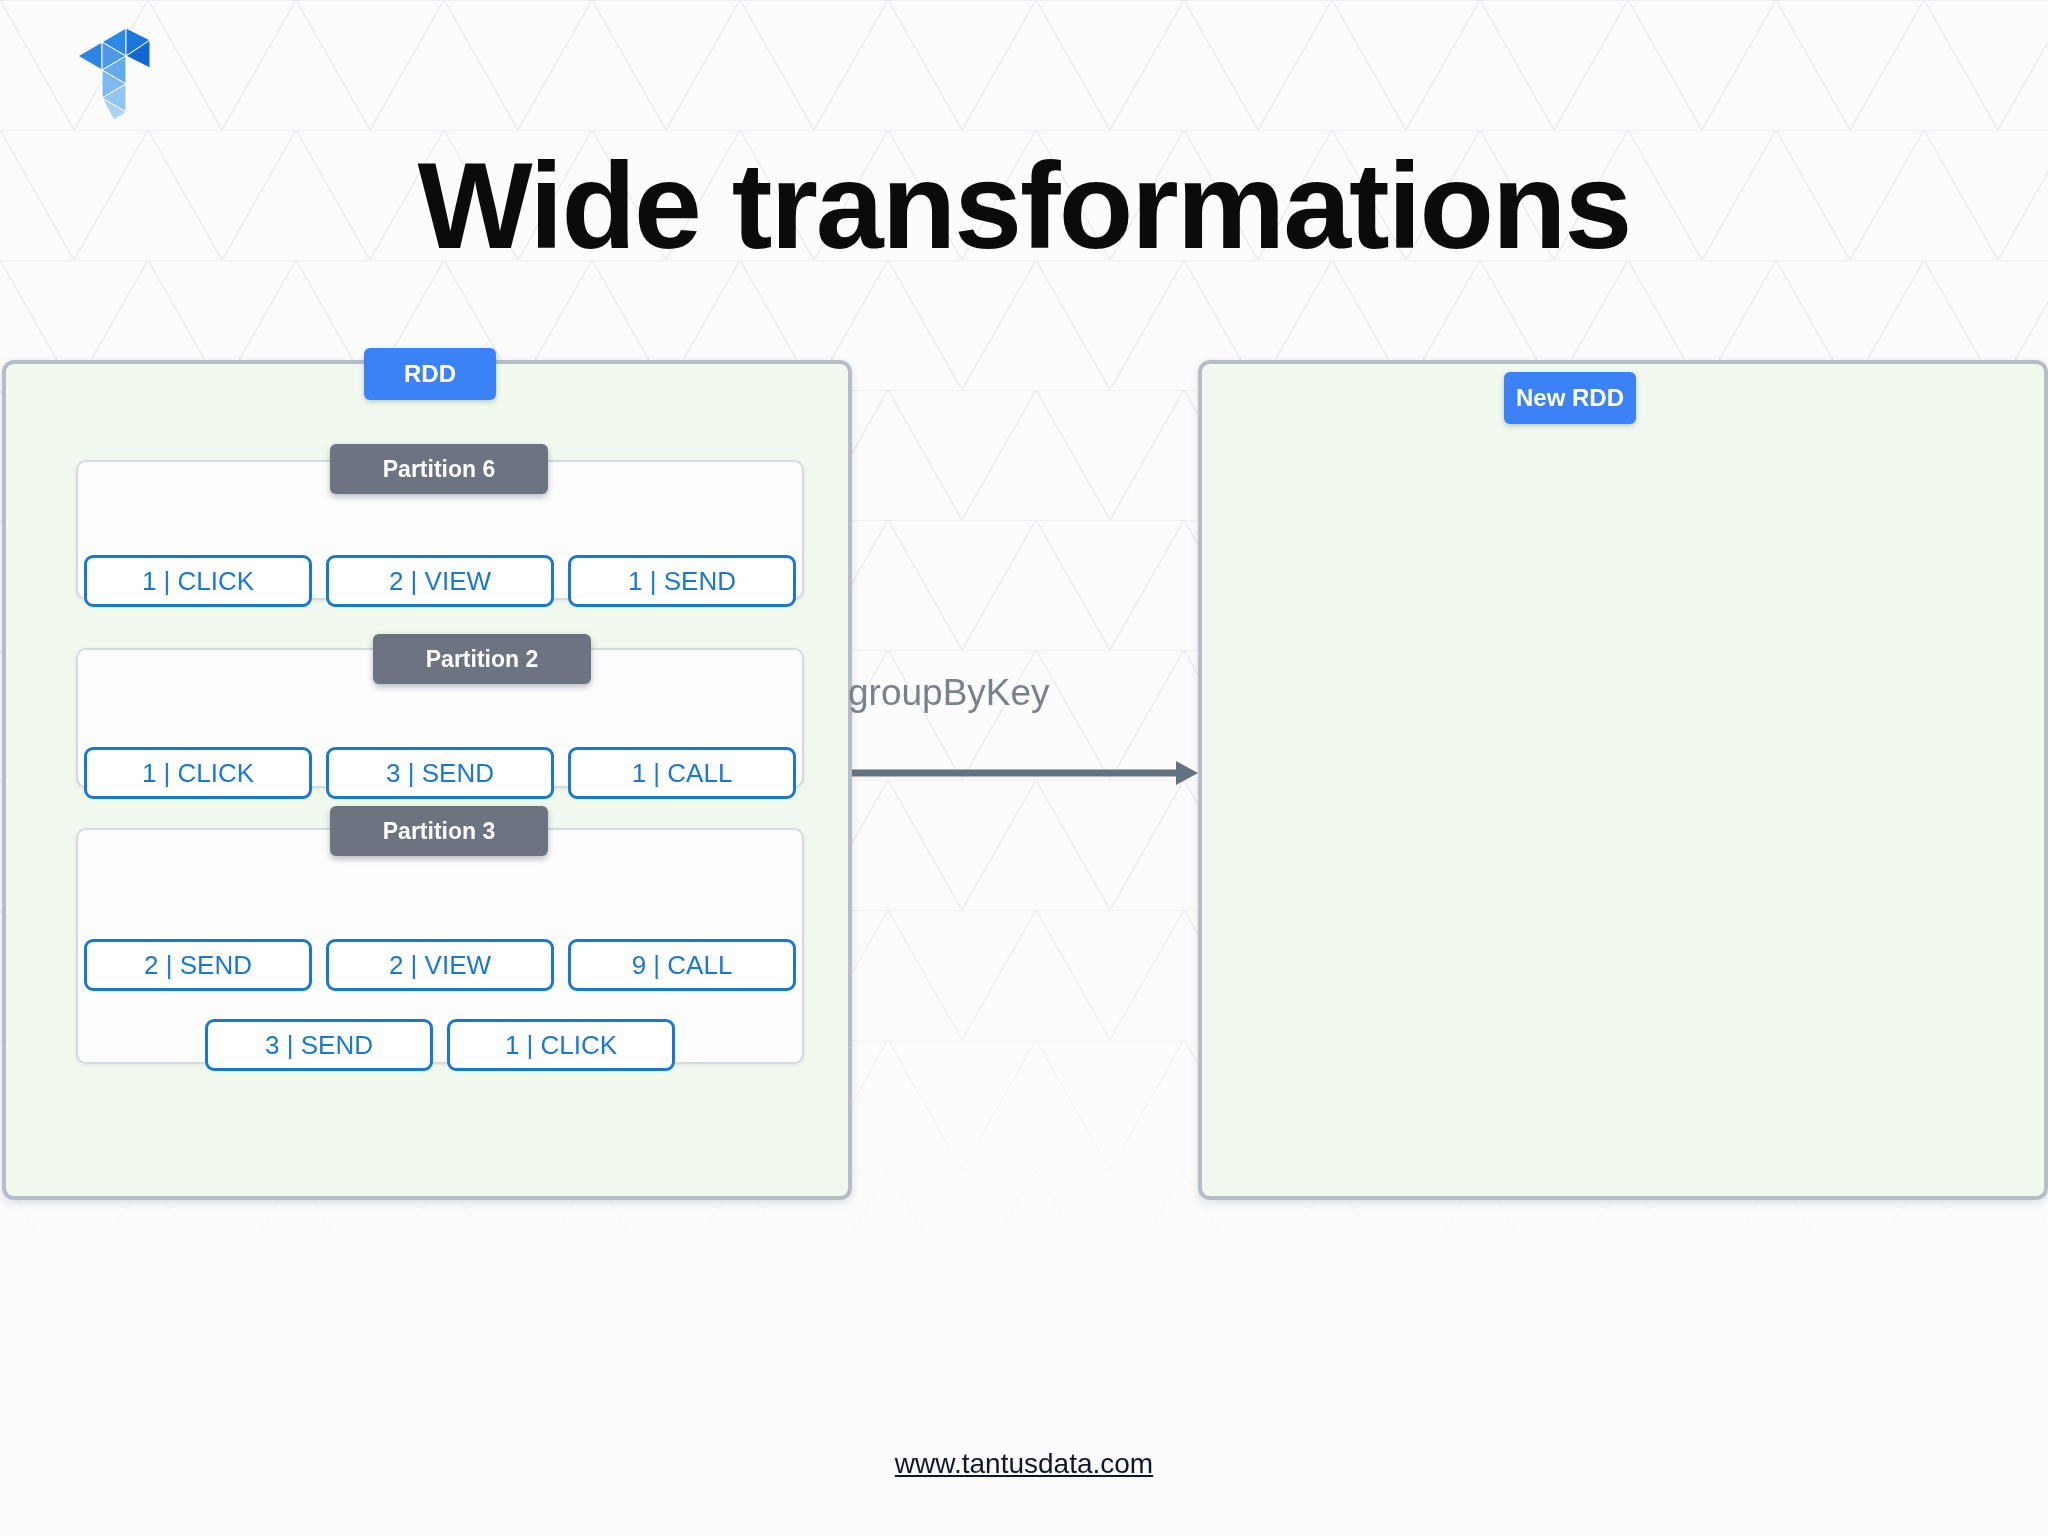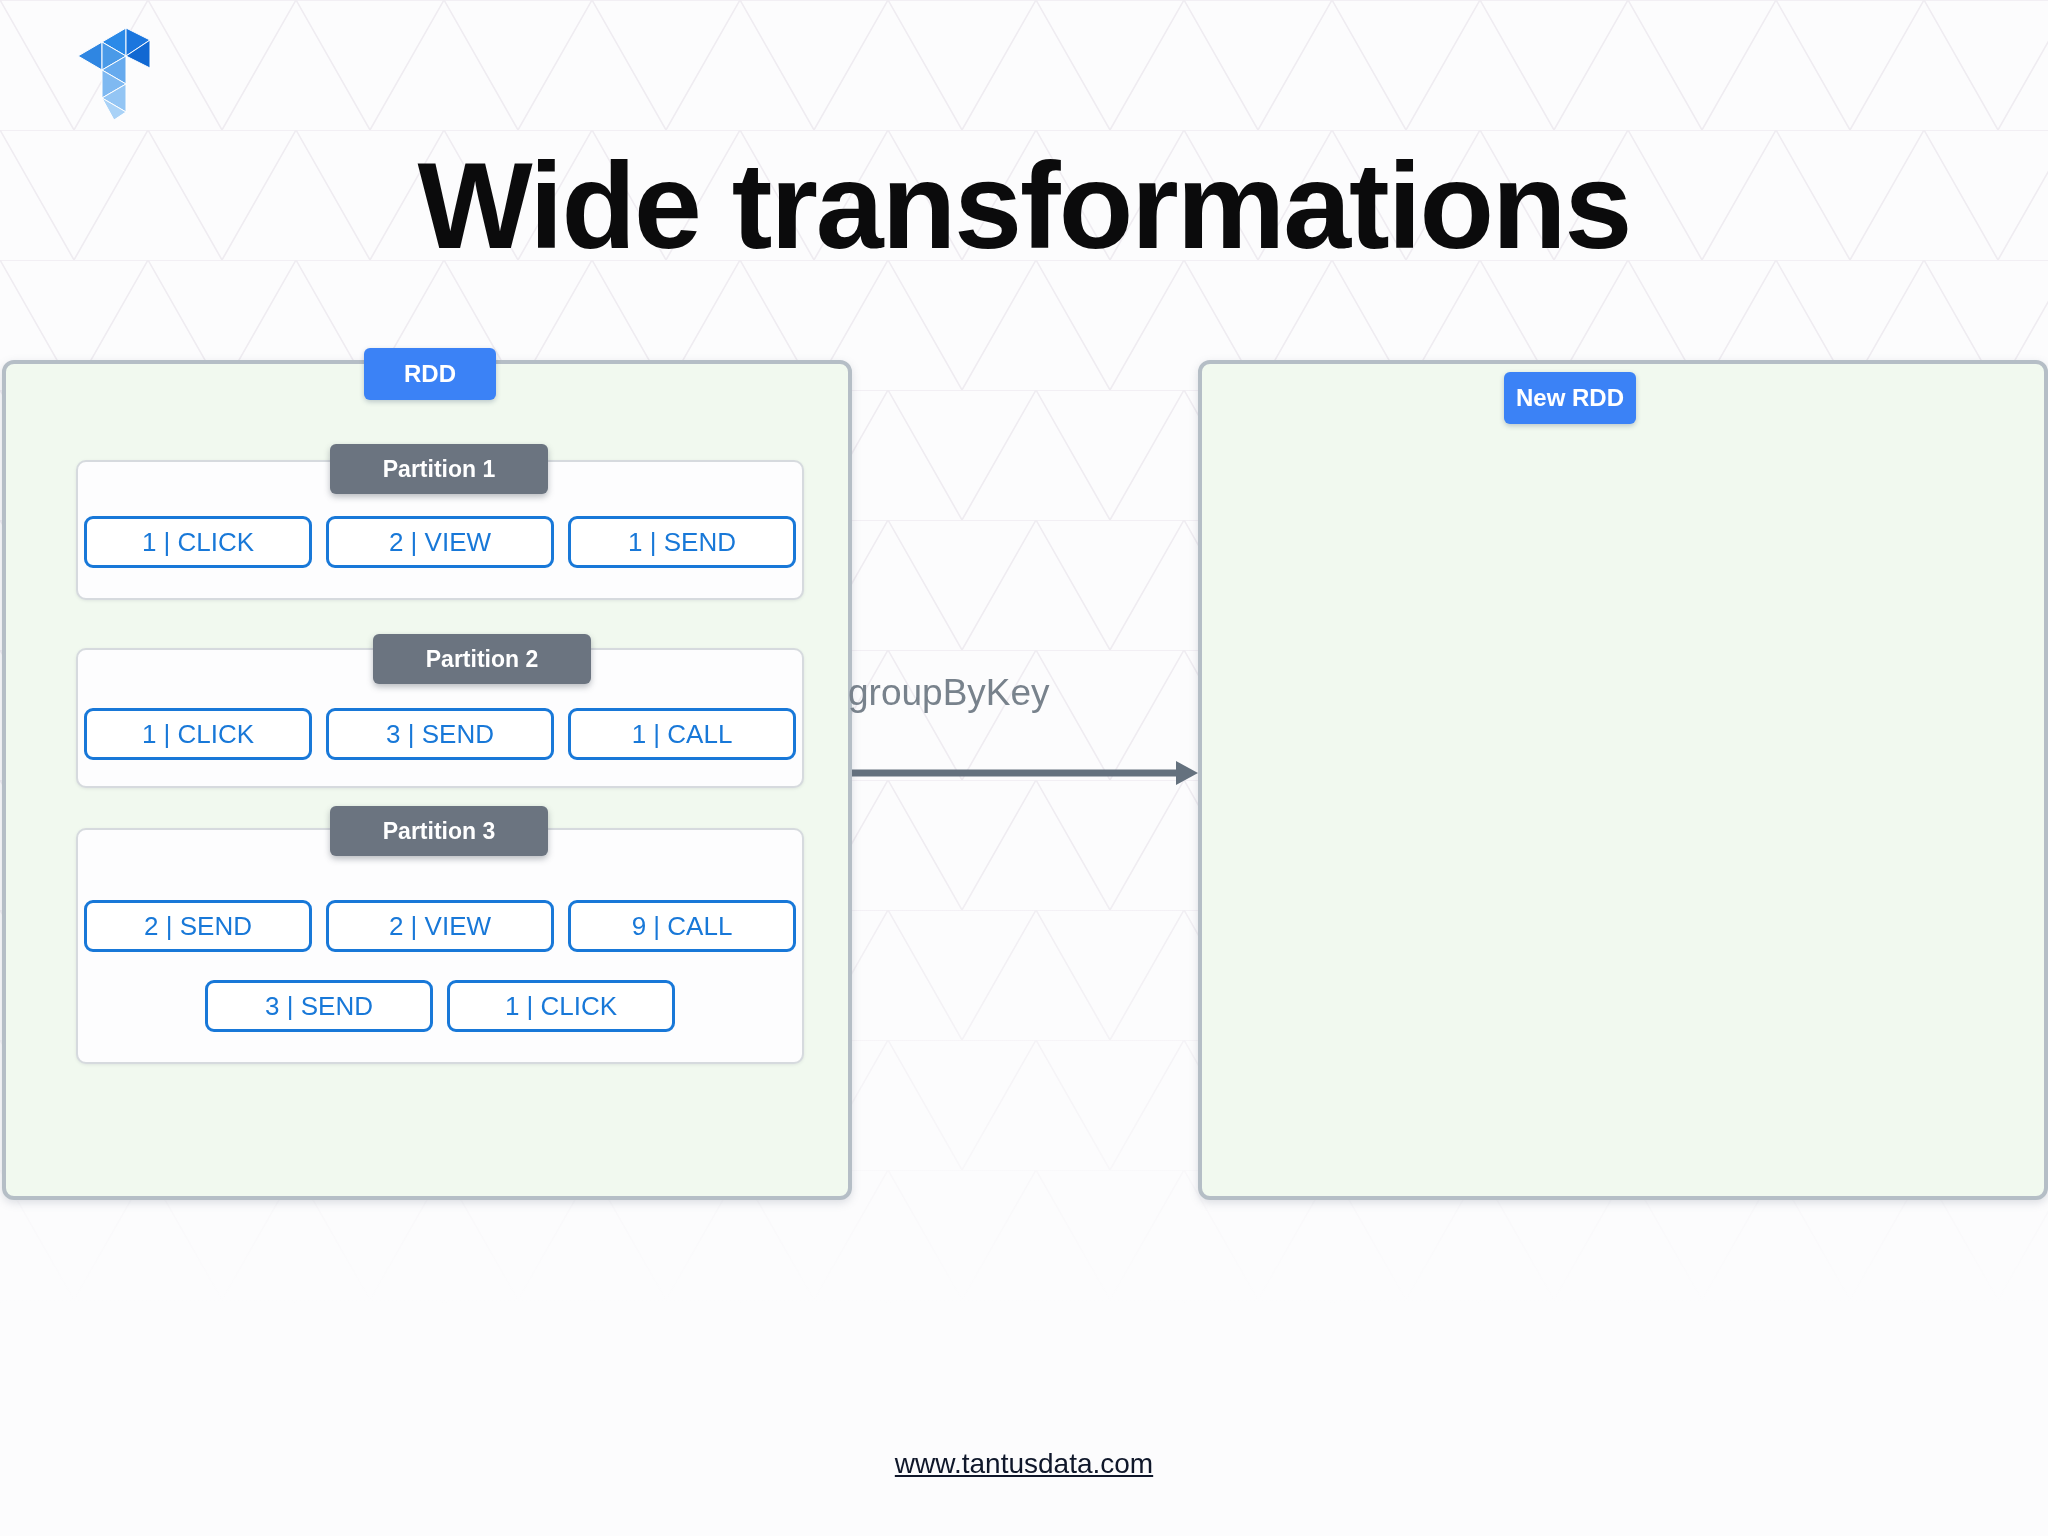--- a/index.html
+++ b/index.html
@@ -54,21 +54,21 @@
     background:#fdfdfe; border:2px solid #d6dade; border-radius:10px;
     z-index:2; box-sizing:border-box;
     box-shadow:0 1px 3px rgba(120,130,140,.15);
   }
   .pb-1 { top:96px;  height:140px; }
   .pb-2 { top:284px; height:140px; }
   .pb-3 { top:464px; height:236px; }
 
   .chip-row {
     position:absolute; left:0; width:100%;
-    display:flex; justify-content:center; gap:14px;
+    display:flex; justify-content:center; gap:14px;margin-top:39px;
   }
   .pb-1 .chip-row { top:54px; }
   .pb-2 .chip-row { top:58px; }
   .pb-3 .cr-1 { top:70px; }
   .pb-3 .cr-2 { top:150px; }
 
   .chip {
     width:228px; height:52px; box-sizing:border-box;
     background:#ffffff; border:3px solid #1878d8; border-radius:9px;
     color:#1878d8; font-size:26px;
@@ -114,21 +114,21 @@
     <polygon points="26,72 50,58 50,86" fill="#93c5f4"></polygon>
     <polygon points="26,72 50,86 38,94" fill="#a9d2f7"></polygon>
   </g>
 </svg>
 
 <div class="title">Wide transformations</div>
 
 <div class="panel source">
 
   <div class="partition-header ph-1">
-    <span>Partition 1</span>
+    <span>Partition 6</span>
   </div>
   <div class="partition-box pb-1">
     <div class="chip-row">
       <div class="chip">1 | CLICK</div>
       <div class="chip">2 | VIEW</div>
       <div class="chip">1 | SEND</div>
     </div>
   </div>
 
   <div class="partition-header ph-2">

